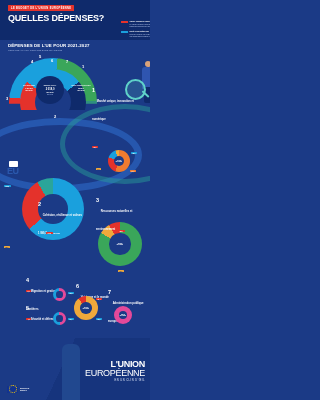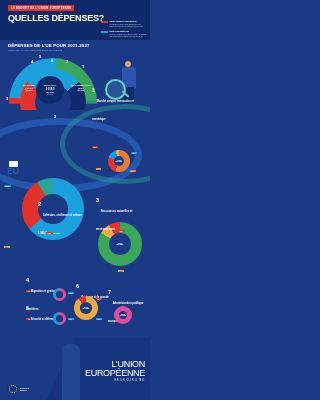--- a/index.html
+++ b/index.html
@@ -3,21 +3,21 @@
 <meta charset="utf-8">
 <style>
   html,body{margin:0;padding:0;}
   body{
     width:150px;height:400px;overflow:hidden;
     background:#1b3a86;
     font-family:"Liberation Sans",sans-serif;
     color:#ffffff;
     position:relative;
   }
-  .page{position:relative;width:150px;height:400px;overflow:hidden;}
+  .page{position:relative;width:150px;height:400px;overflow:hidden;padding-left:20px;}
 
   
   .hdr{position:absolute;left:0;top:0;width:150px;height:40px;background:#0f2a6b;}
   .kicker{
     position:absolute;left:8px;top:5px;
     background:#e4322b;color:#fff;
     font-size:2.6px;font-weight:bold;letter-spacing:.35px;
     padding:1.6px 3px;border-radius:.5px;text-transform:uppercase;
   }
   .h1{
@@ -117,21 +117,21 @@
   .tagpill.blue{background:#1aa0dd;}
   .tagpill.org{background:#ef7b2f;}
   .tagpill.ylw{background:#f0a93b;color:#16306f;}
 
   
   .footer{position:absolute;left:0;bottom:0;width:150px;height:62px;background:#14337c;}
   .f-wave{position:absolute;left:0;bottom:0;width:150px;height:62px;
     background:linear-gradient(115deg,#1b3a86 0%,#1b3a86 42%,#16347d 42%,#16347d 100%);}
   .f-fig{position:absolute;left:62px;bottom:0;width:18px;height:56px;background:#21488f;border-radius:6px 6px 0 0;}
   .f-ttl{position:absolute;right:5px;bottom:18px;text-align:right;}
-  .f-l1{font-size:9px;font-weight:normal;letter-spacing:-.3px;line-height:1;}
+  .f-l1{font-size:9px;font-weight:bold;letter-spacing:-.3px;line-height:1;}
   .f-l2{font-size:9px;font-weight:normal;letter-spacing:-.3px;line-height:1;}
   .f-l3{font-size:2.6px;letter-spacing:.5px;margin-top:1.5px;color:#e3ebfb;}
   .f-logo{position:absolute;left:7px;bottom:7px;display:flex;align-items:center;gap:2px;}
   .f-flag{width:11px;height:7.5px;background:#12338f;border-radius:.5px;position:relative;}
   .f-stars{position:absolute;left:50%;top:50%;transform:translate(-50%,-50%);
     width:6px;height:6px;border:.8px dotted #ffcc00;border-radius:50%;}
   .f-ed{font-size:2.2px;font-weight:bold;line-height:1.2;}
   .f-ed small{display:block;font-weight:bold;}
 </style>
 </head>

